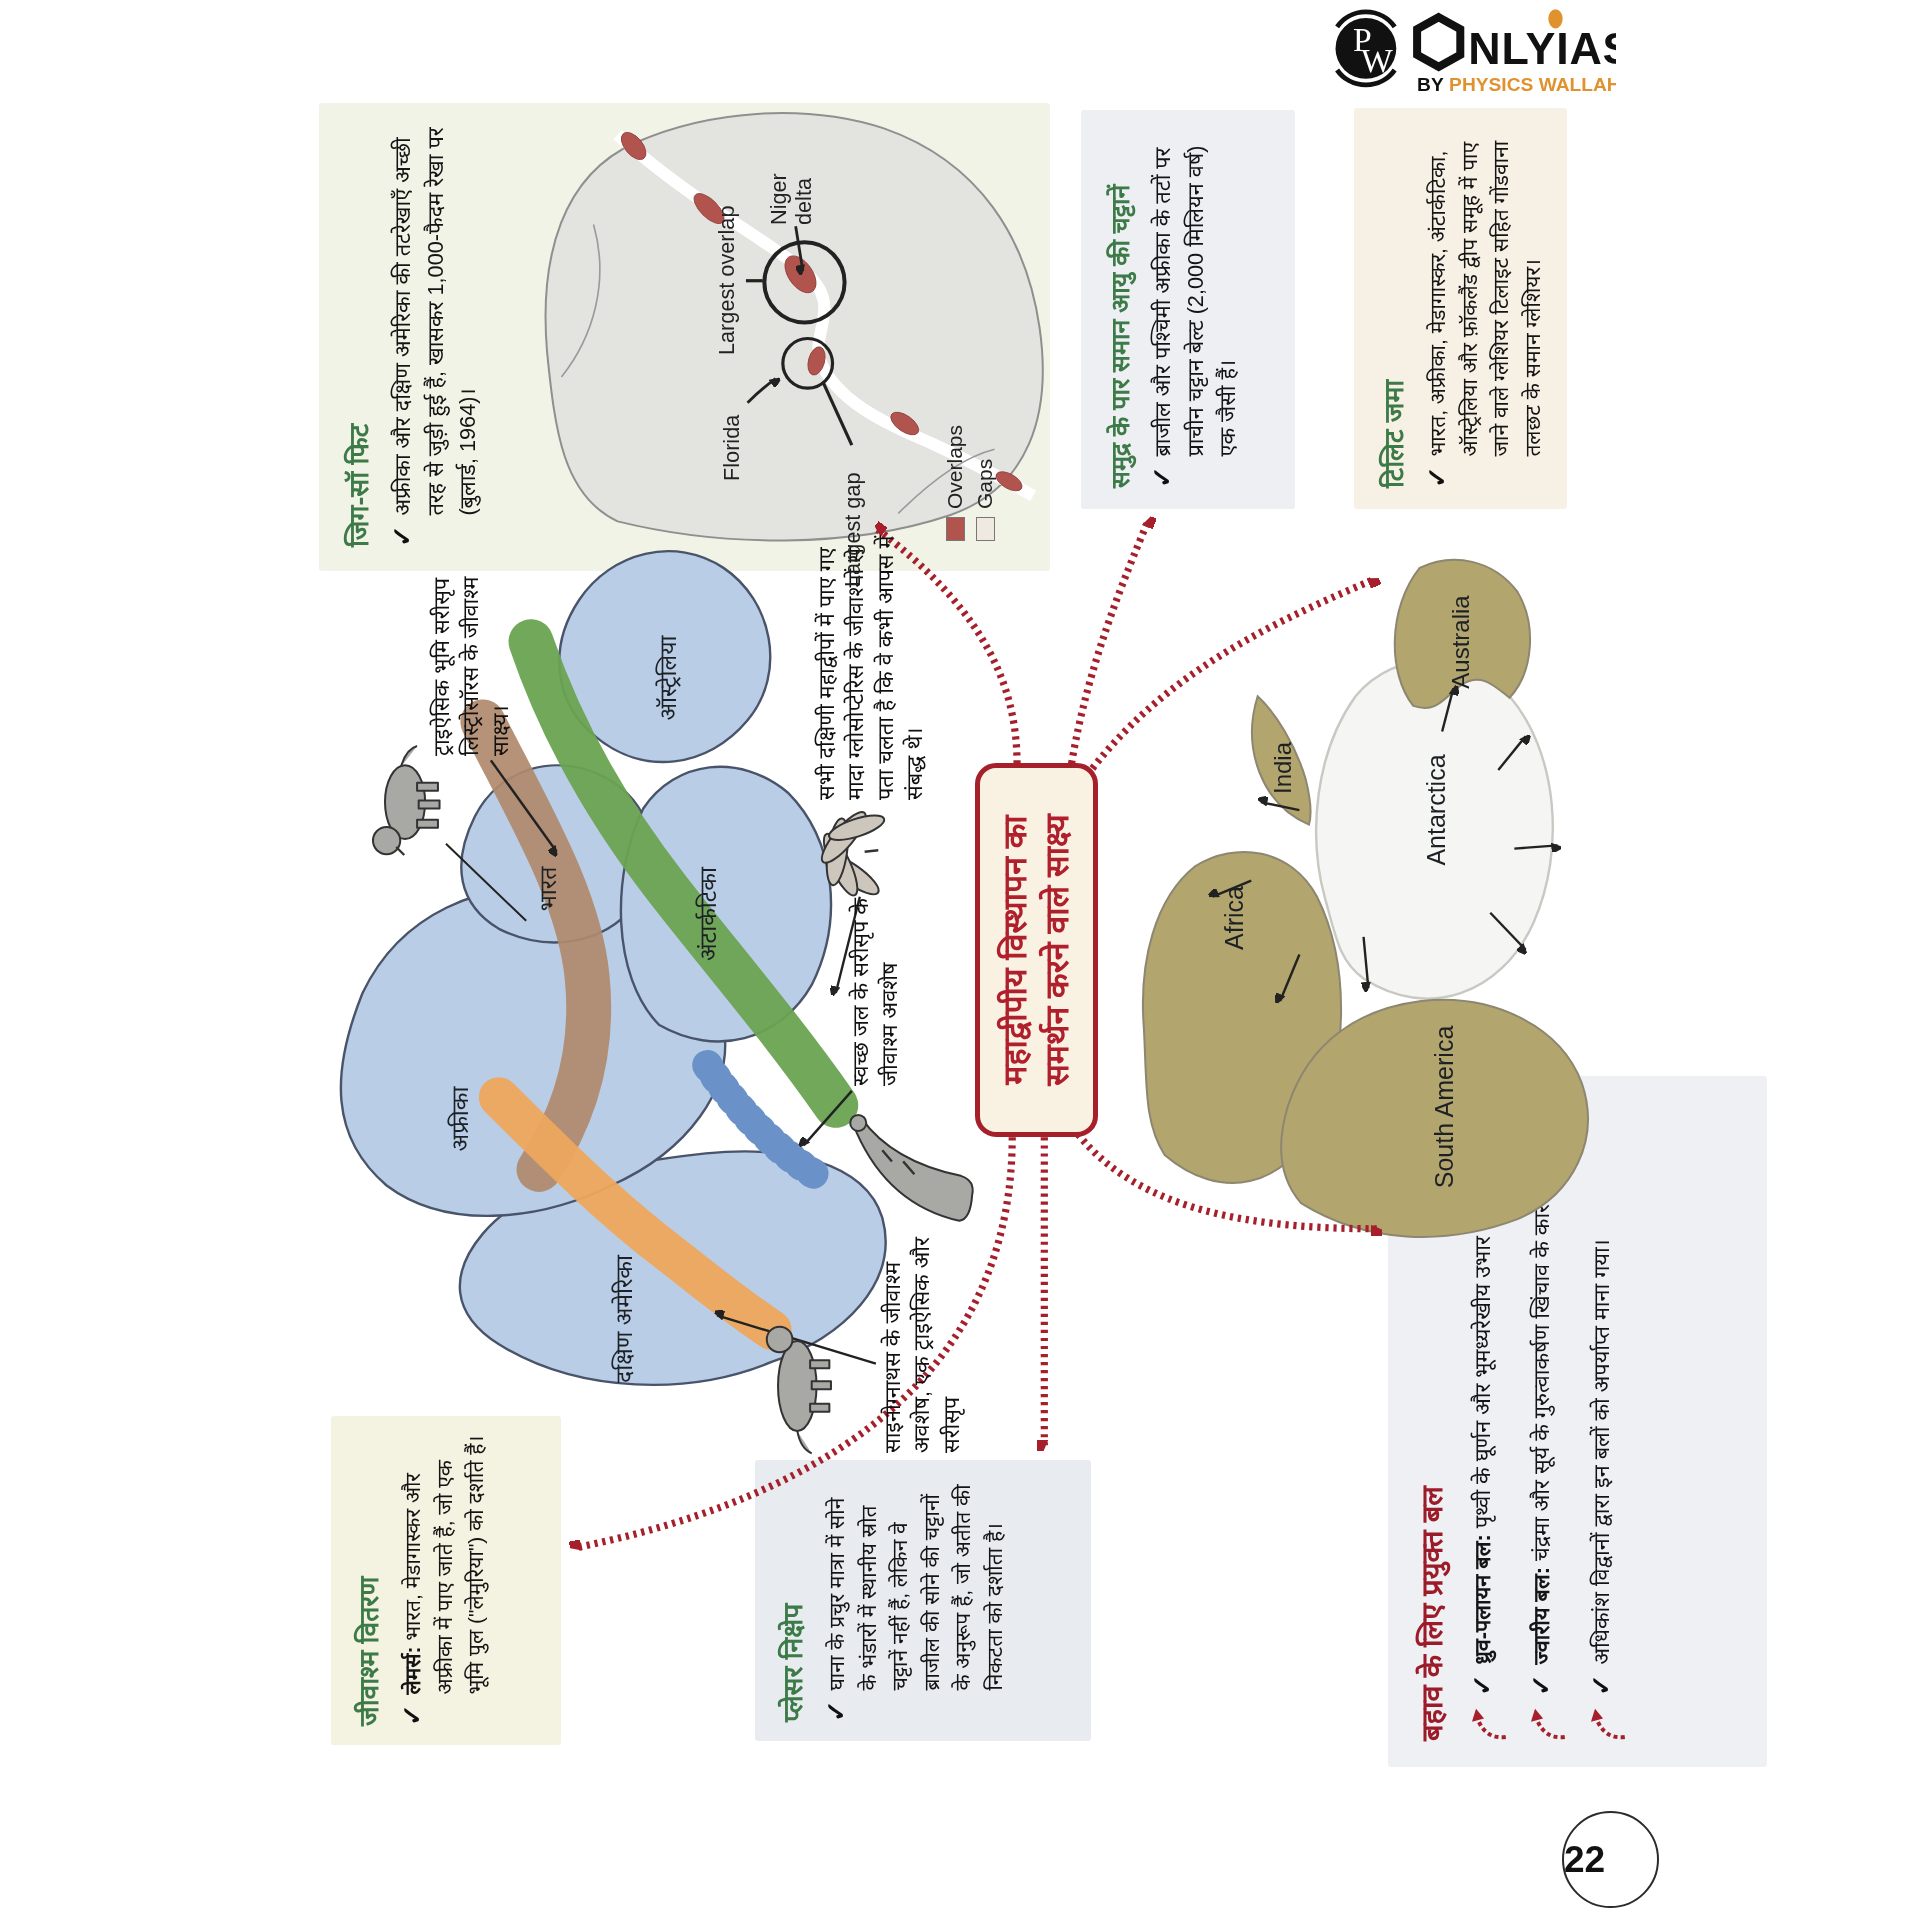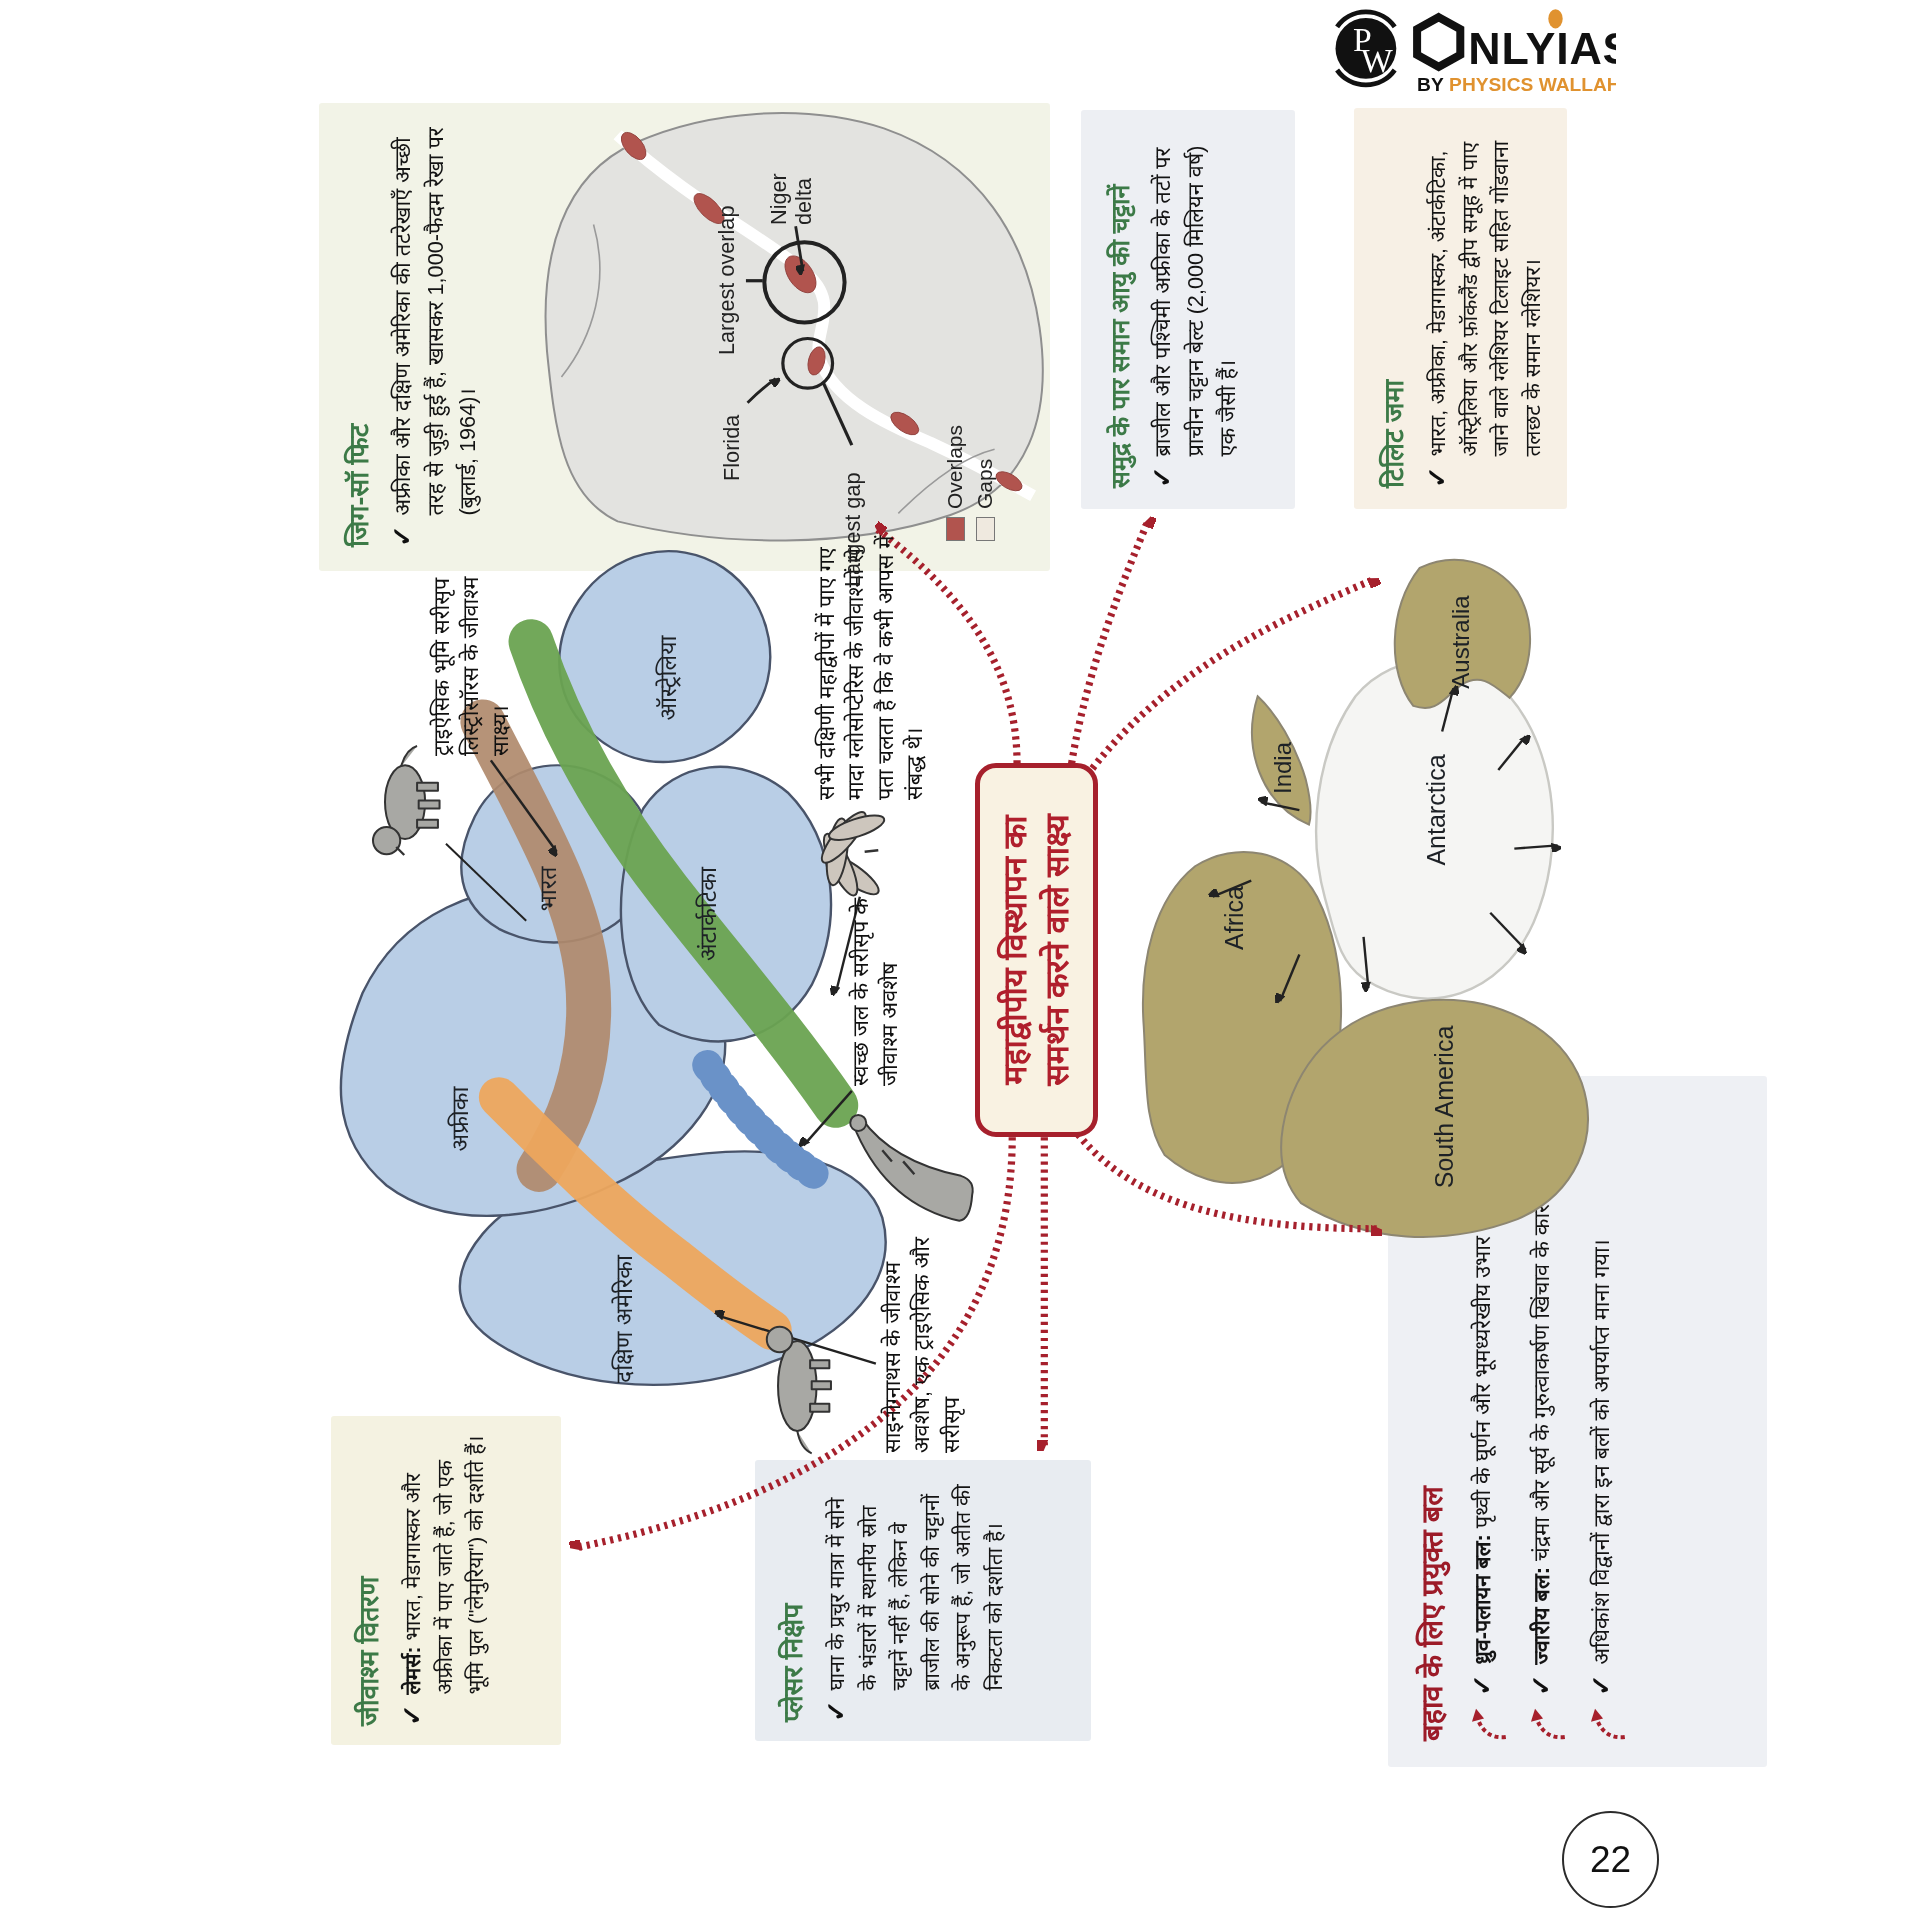--- a/index.html
+++ b/index.html
@@ -26,22 +26,22 @@
   .sw{width:24px;height:19px;margin-right:8px;border:0.8px solid #777;box-sizing:border-box;}
   .sw.ov{background:#b1544e;}
   .sw.gp{background:#efe9df;}
   .legrow span{font-size:21px;color:#222;}
   .force-item{display:flex;align-items:flex-start;margin-top:17.6px;}
   .curve-arrow{flex:0 0 auto;margin:4.8px 8px 0 0;}
   svg.layer{position:absolute;left:0;top:0;pointer-events:none;}
   
   .logo{position:absolute;left:1327px;top:6.4px;width:289px;height:96px;}
   .pagenum{position:absolute;left:1562px;top:1811px;width:93px;height:93px;border:2.4px solid #2b2b2b;
-           border-radius:50%;display:flex;align-items:center;justify-content:center;
-           font-size:37px;color:#111;background:#fff;}
+           border-radius:50%;display:flex;align-items:center;justify-content:flex-start;
+           font-size:37px;color:#111;background:#fff;font-weight:bold;}
 </style>
 </head>
 <body>
 
 <div class="page">
 
   <div class="rot">
 
     <div class="infobox" style="left:1354px;top:319px;width:468px;height:731px;background:#f2f3e7;padding:21px 24px;">
       <div class="bx-title">जिग-सॉ फिट</div>

